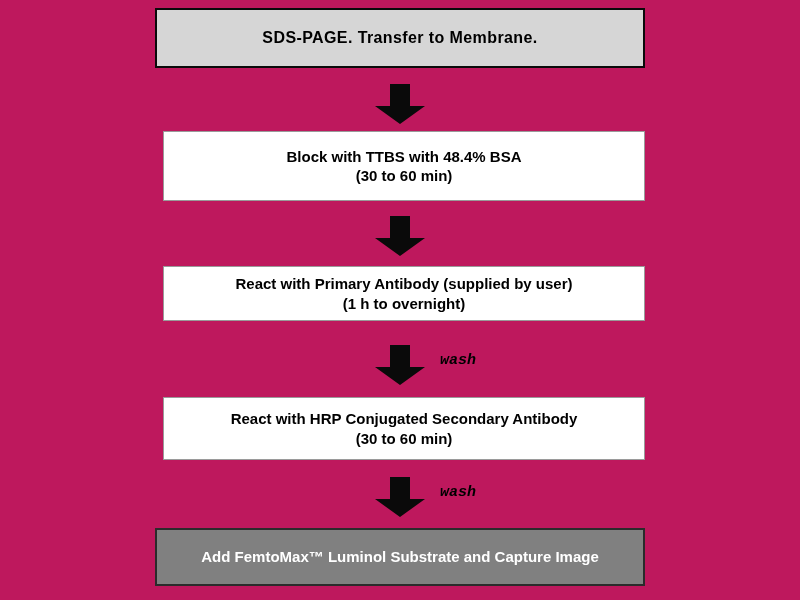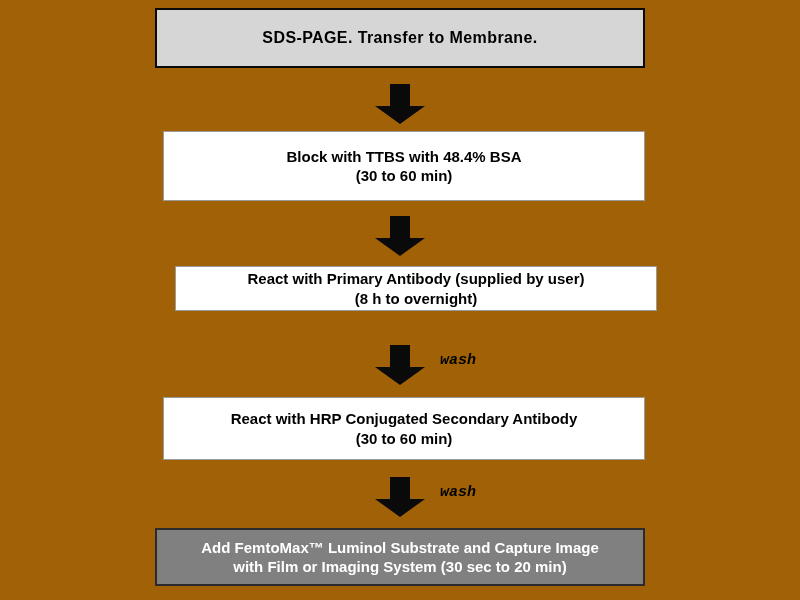--- a/index.html
+++ b/index.html
@@ -12,21 +12,21 @@
     height: 600px;
     background: #ffffff;
     font-family: "Liberation Sans", sans-serif;
     overflow: hidden;
   }
 
   #flowchart {
     position: relative;
     width: 800px;
     height: 600px;
-    background: #a16207;
+    background: #be185d;
   }
 
   
   .node {
     position: absolute;
     box-sizing: border-box;
     display: flex;
     flex-direction: column;
     align-items: center;
     justify-content: center;
@@ -77,23 +77,22 @@
   
   #node-sdspage {
     left: 155px;  top: 8px;   width: 490px; height: 60px;
     font-size: 16px;
   }
   #node-block {
     left: 163px;  top: 131px; width: 482px; height: 70px;
     font-size: 15px;
   }
   #node-primary {
-    left: 163px;  top: 266px; width: 482px; height: 45px;
+    left: 163px;  top: 266px; width: 482px; height: 55px;
     font-size: 15px;
-    margin-left: 12px;
   }
   #node-secondary {
     left: 163px;  top: 397px; width: 482px; height: 63px;
     font-size: 15px;
   }
   #node-detect {
     left: 155px;  top: 528px; width: 490px; height: 58px;
     font-size: 15px;
   }
 
@@ -149,21 +148,21 @@
   </div>
 
   <div class="arrow" id="arrow-2">
     <svg viewBox="0 0 54 40" xmlns="http://www.w3.org/2000/svg" aria-hidden="true">
       <polygon points="17,0 37,0 37,22 52,22 27,40 2,22 17,22" fill="#0a0a0a"></polygon>
     </svg>
   </div>
 
   <div class="node plain" id="node-primary">
     <span class="line1">React with Primary Antibody (supplied by user)</span>
-    <span class="line2">(8 h to overnight)</span>
+    <span class="line2">(1 h to overnight)</span>
   </div>
 
   <div class="arrow" id="arrow-3">
     <svg viewBox="0 0 54 40" xmlns="http://www.w3.org/2000/svg" aria-hidden="true">
       <polygon points="17,0 37,0 37,22 52,22 27,40 2,22 17,22" fill="#0a0a0a"></polygon>
     </svg>
   </div>
   <div class="wash-label" id="wash-1">wash</div>
 
   <div class="node plain" id="node-secondary">
@@ -173,16 +172,15 @@
 
   <div class="arrow" id="arrow-4">
     <svg viewBox="0 0 54 40" xmlns="http://www.w3.org/2000/svg" aria-hidden="true">
       <polygon points="17,0 37,0 37,22 52,22 27,40 2,22 17,22" fill="#0a0a0a"></polygon>
     </svg>
   </div>
   <div class="wash-label" id="wash-2">wash</div>
 
   <div class="node dark" id="node-detect">
     <span class="line1">Add FemtoMax™ Luminol Substrate and Capture Image</span>
-    <span class="line2">with Film or Imaging System (30 sec to 20 min)</span>
   </div>
 
 </div>
 
 </body></html>

